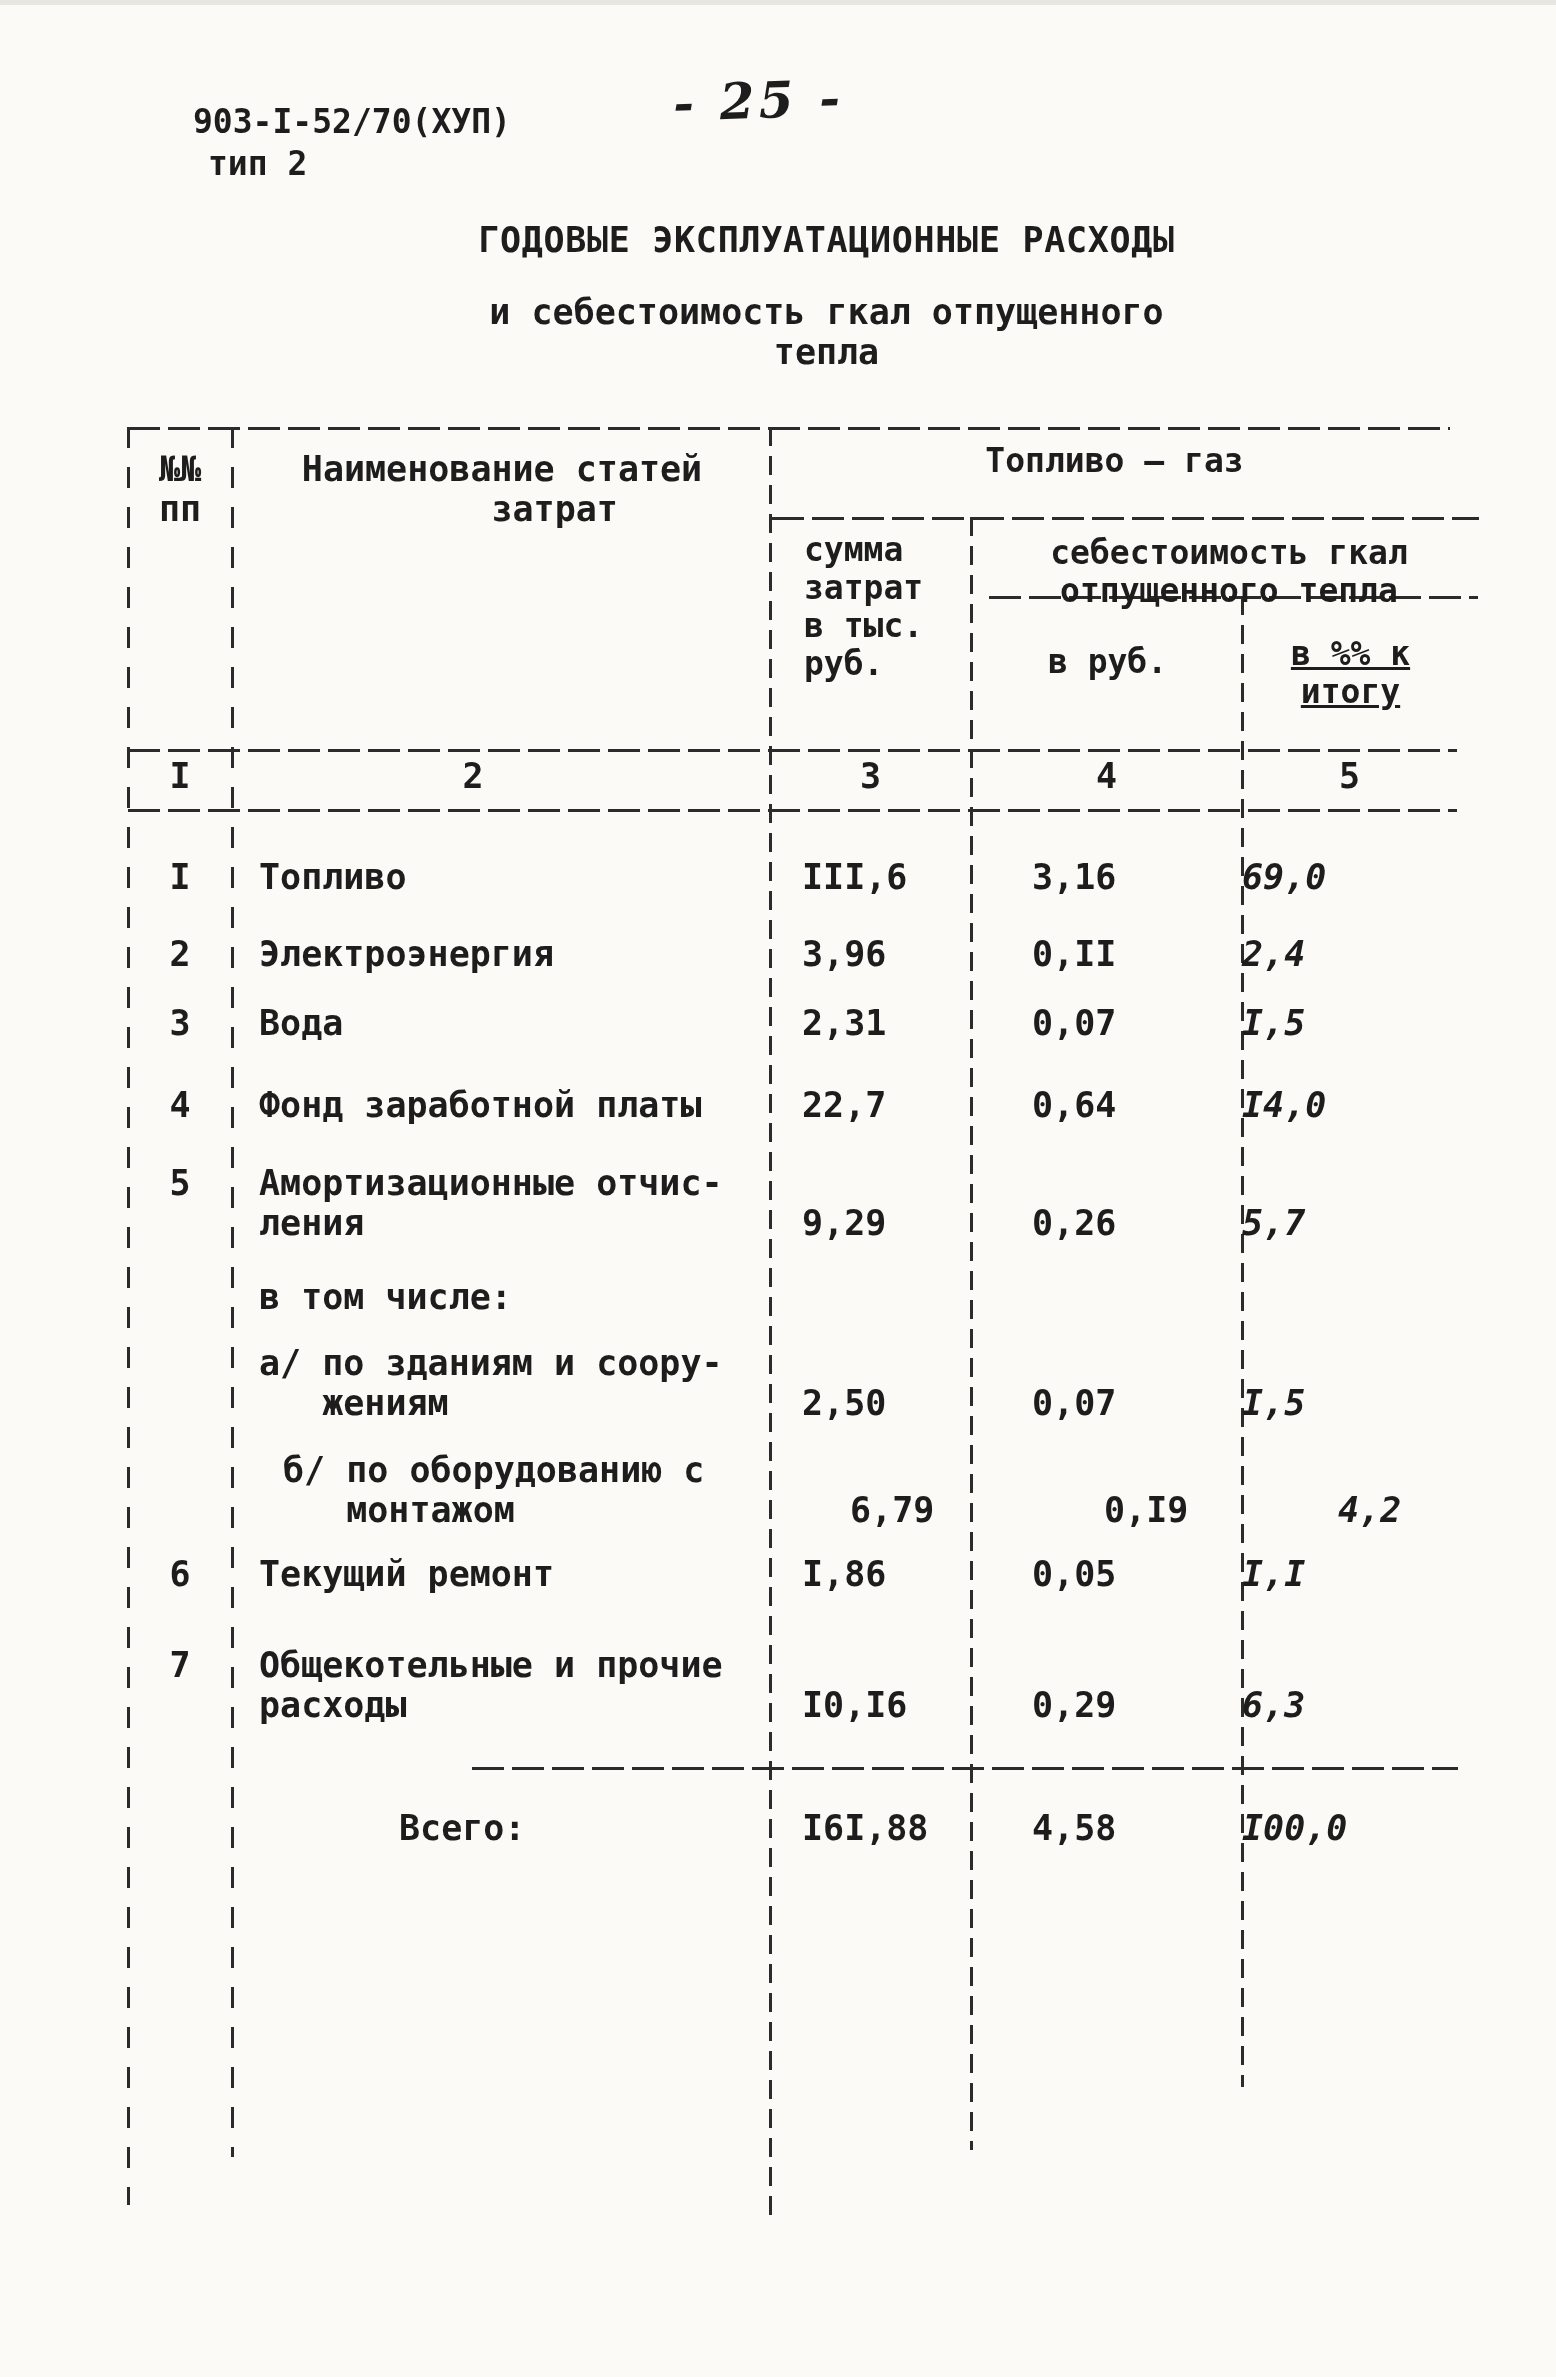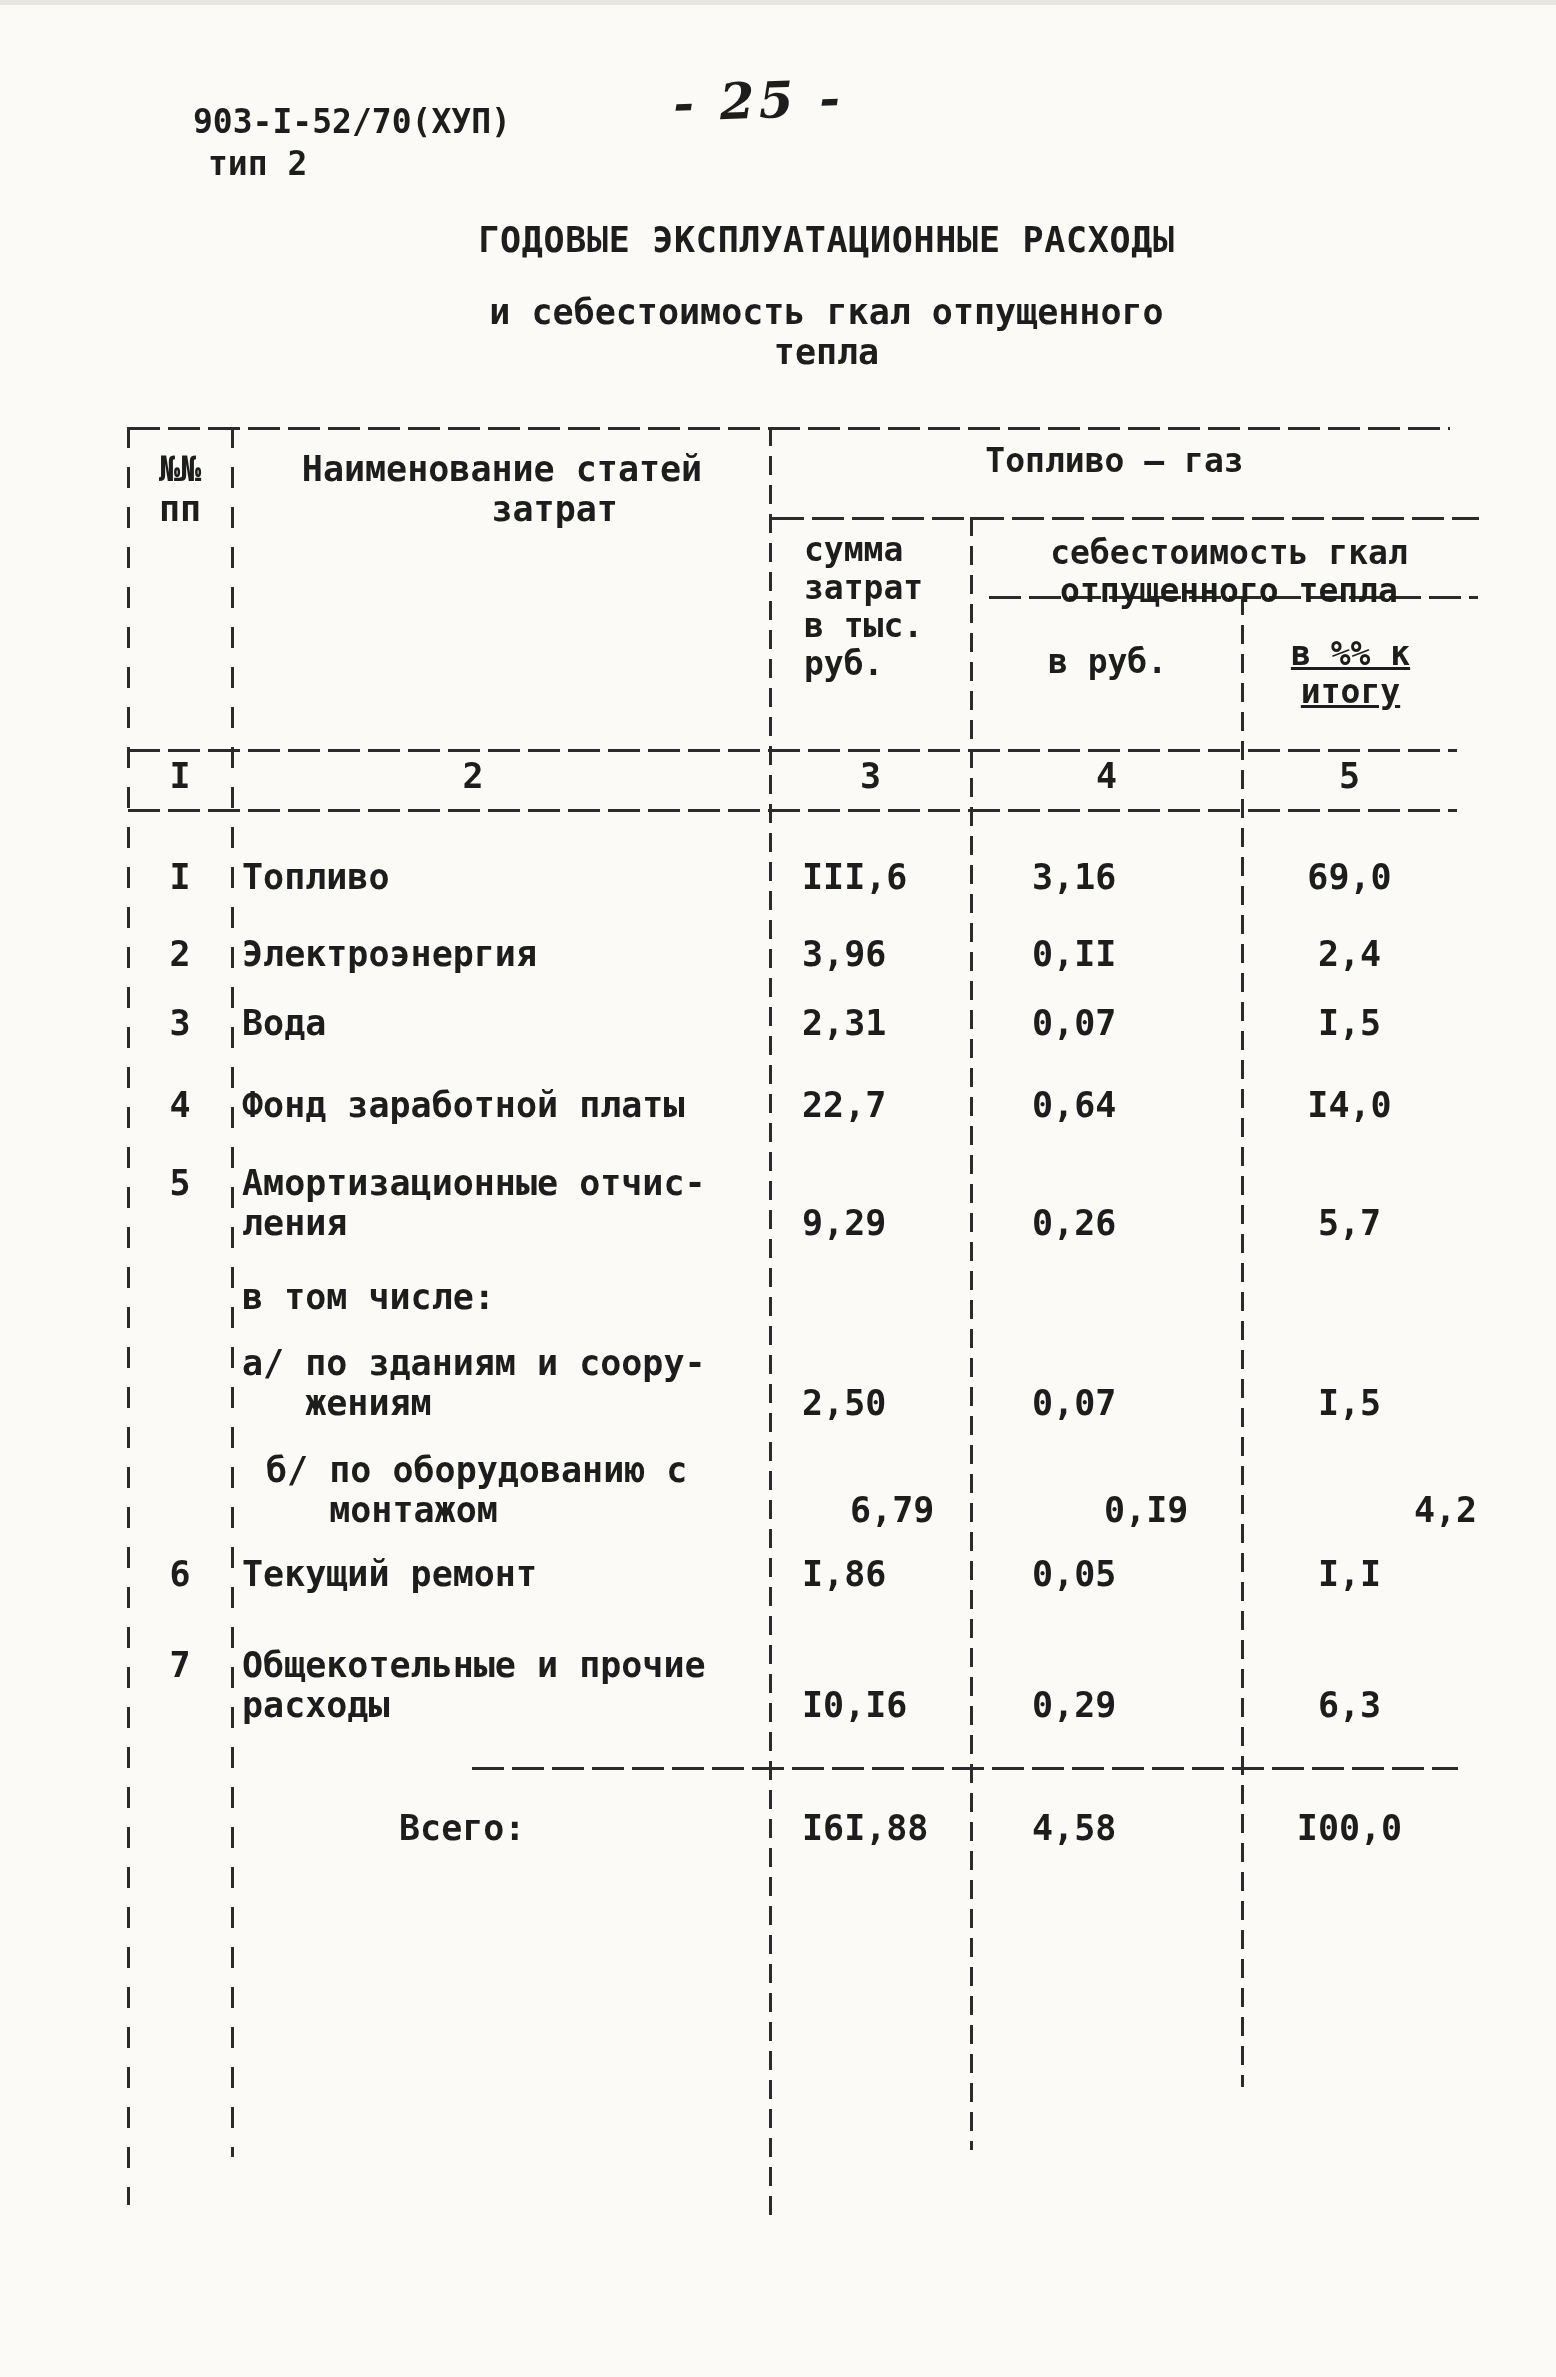--- a/index.html
+++ b/index.html
@@ -52,24 +52,24 @@
   .title-line3{font-size:35px;}
 
   
   .trow{
     position:absolute;left:128px;width:1329px;
     display:grid;
     grid-template-columns:104px 538px 201px 271px 215px;
     align-items:end;
   }
   .c-num{text-align:center;align-self:start;}
-  .c-name{white-space:pre;align-self:start;padding-left:10px;}
+  .c-name{white-space:pre;align-self:start;padding-left:27px;}
   .c-sum{white-space:pre;padding-left:32px;}
   .c-rub{white-space:pre;padding-left:61px;}
-  .c-pct{text-align:center;}
+  .c-pct{text-align:left;font-style:italic;}
   .total-label{padding-left:167px;}
 
   
   .th{position:absolute;}
 </style>
 </head>
 <body>
 
 <div class="page">
 

